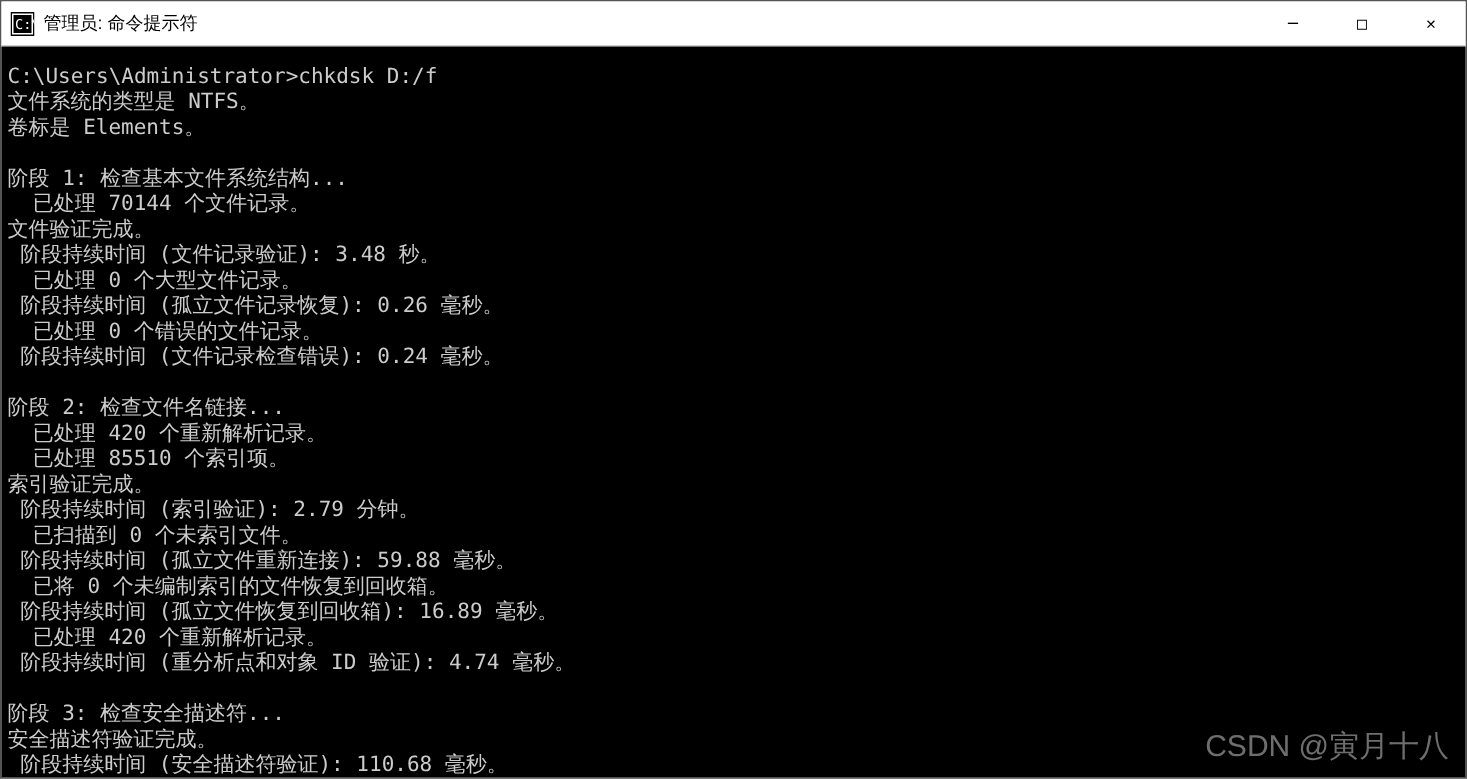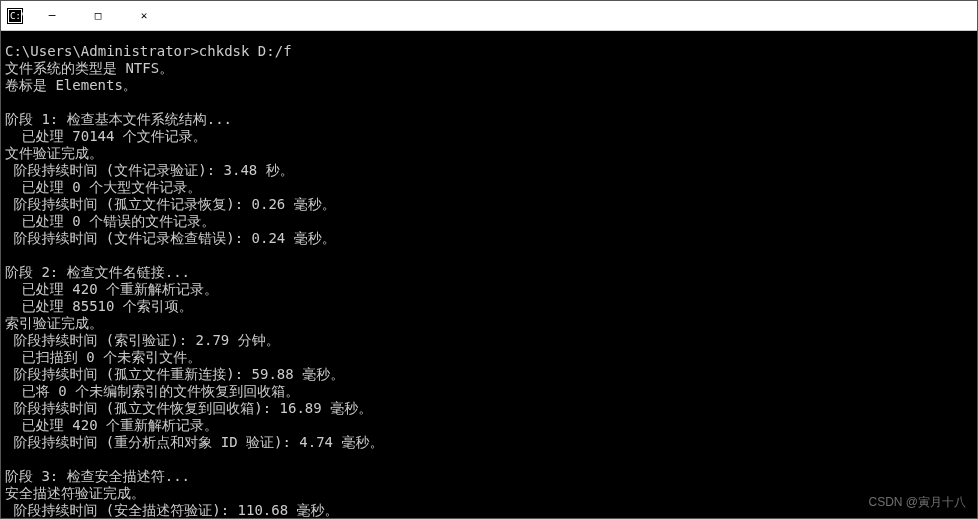--- a/index.html
+++ b/index.html
@@ -74,38 +74,39 @@
       white-space: pre;
     }
     .terminal-line {
       white-space: pre;
     }
     .watermark {
       position: absolute;
       bottom: 8px;
       right: 12px;
       color: rgba(200, 200, 200, 0.55);
-      font-size: 12px;
+      font-size: 20px;
       font-family: 'Microsoft YaHei', sans-serif;
       pointer-events: none;
     }
   </style>
 </head>
 <body>
 
 <div class="window">
   <div class="titlebar">
     <span class="titlebar-icon">
       <svg viewBox="0 0 16 16">
         <rect x="0" y="0" width="16" height="16" fill="#000"></rect>
         <rect x="1" y="1" width="14" height="14" fill="#fff"></rect>
         <rect x="2" y="2" width="12" height="12" fill="#000"></rect>
         <text x="3" y="11" font-size="9" fill="#fff" font-family="monospace">C:\</text>
       </svg>
     </span>
+    <span class="titlebar-text">管理员: 命令提示符</span>
     <div class="window-controls">
       <div class="win-btn">─</div>
       <div class="win-btn">□</div>
       <div class="win-btn close">✕</div>
     </div>
   </div>
   <div class="terminal" id="terminal"><div class="terminal-line">C:\Users\Administrator&gt;chkdsk D:/f</div><div class="terminal-line">文件系统的类型是 NTFS。</div><div class="terminal-line">卷标是 Elements。</div><div class="terminal-line">&nbsp;</div><div class="terminal-line">阶段 1: 检查基本文件系统结构...</div><div class="terminal-line">  已处理 70144 个文件记录。</div><div class="terminal-line">文件验证完成。</div><div class="terminal-line"> 阶段持续时间 (文件记录验证): 3.48 秒。</div><div class="terminal-line">  已处理 0 个大型文件记录。</div><div class="terminal-line"> 阶段持续时间 (孤立文件记录恢复): 0.26 毫秒。</div><div class="terminal-line">  已处理 0 个错误的文件记录。</div><div class="terminal-line"> 阶段持续时间 (文件记录检查错误): 0.24 毫秒。</div><div class="terminal-line">&nbsp;</div><div class="terminal-line">阶段 2: 检查文件名链接...</div><div class="terminal-line">  已处理 420 个重新解析记录。</div><div class="terminal-line">  已处理 85510 个索引项。</div><div class="terminal-line">索引验证完成。</div><div class="terminal-line"> 阶段持续时间 (索引验证): 2.79 分钟。</div><div class="terminal-line">  已扫描到 0 个未索引文件。</div><div class="terminal-line"> 阶段持续时间 (孤立文件重新连接): 59.88 毫秒。</div><div class="terminal-line">  已将 0 个未编制索引的文件恢复到回收箱。</div><div class="terminal-line"> 阶段持续时间 (孤立文件恢复到回收箱): 16.89 毫秒。</div><div class="terminal-line">  已处理 420 个重新解析记录。</div><div class="terminal-line"> 阶段持续时间 (重分析点和对象 ID 验证): 4.74 毫秒。</div><div class="terminal-line">&nbsp;</div><div class="terminal-line">阶段 3: 检查安全描述符...</div><div class="terminal-line">安全描述符验证完成。</div><div class="terminal-line"> 阶段持续时间 (安全描述符验证): 110.68 毫秒。</div><div class="terminal-line">  已处理 7684 个数据文件。</div></div>
 </div>
 
 <div class="watermark">CSDN @寅月十八</div>

